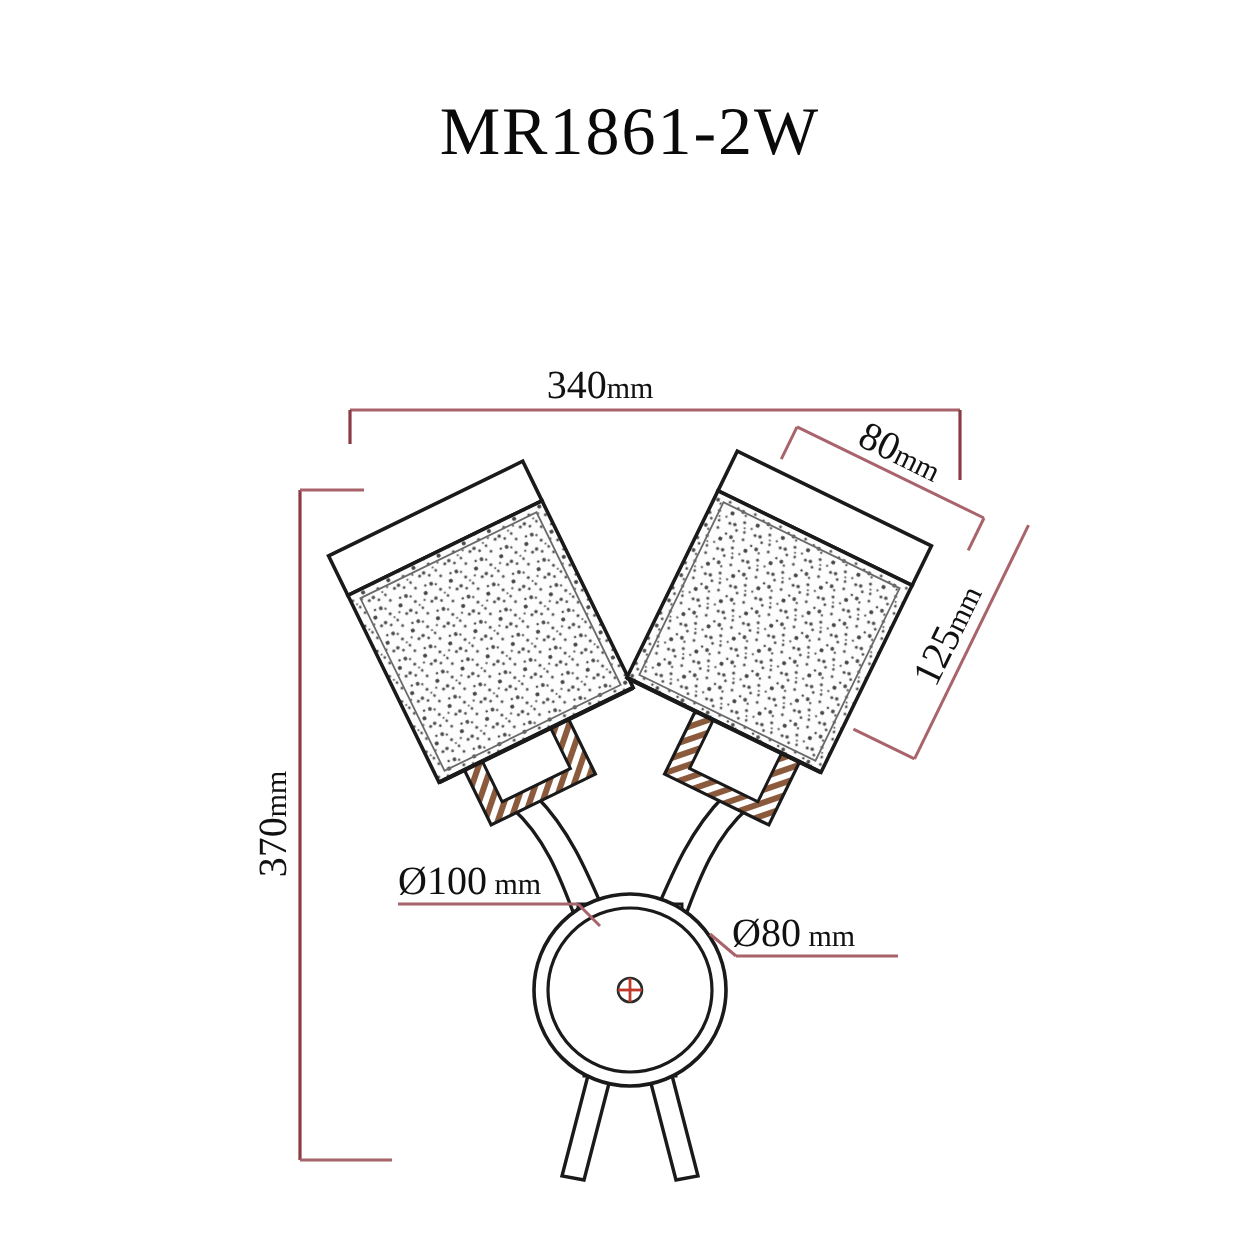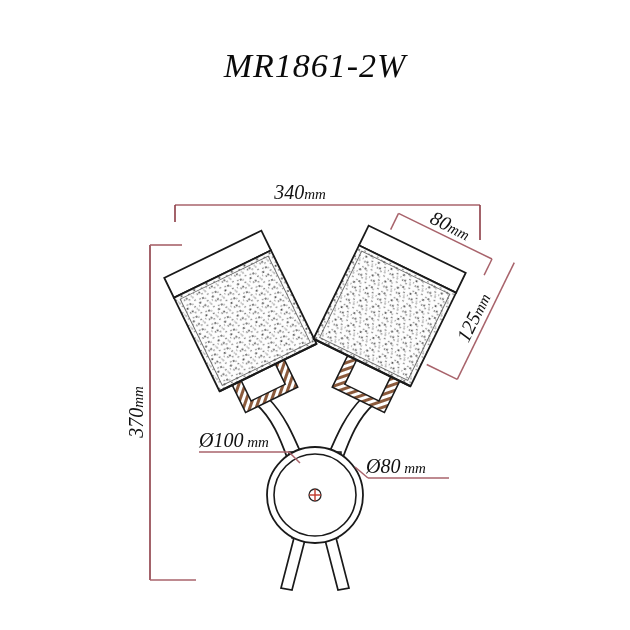--- a/index.html
+++ b/index.html
@@ -7,21 +7,20 @@
     padding: 0;
     background: #ffffff;
   }
   #page {
     position: relative;
     width: 630px;
     height: 630px;
     background: #ffffff;
     overflow: hidden;
     font-family: "Liberation Serif", serif;
-    font-style: italic;
   }
   #drawing {
     position: absolute;
     left: 0;
     top: 0;
     width: 630px;
     height: 630px;
   }
   .title-text {
     font-family: "Liberation Serif", serif;

